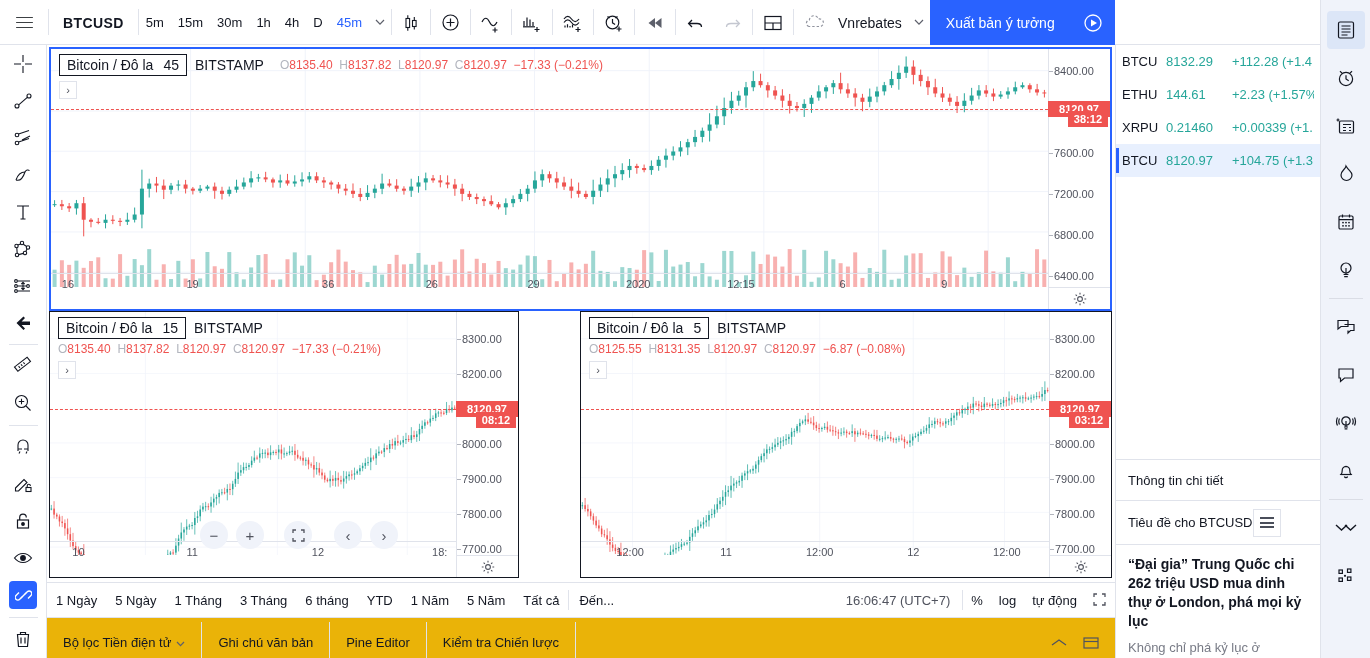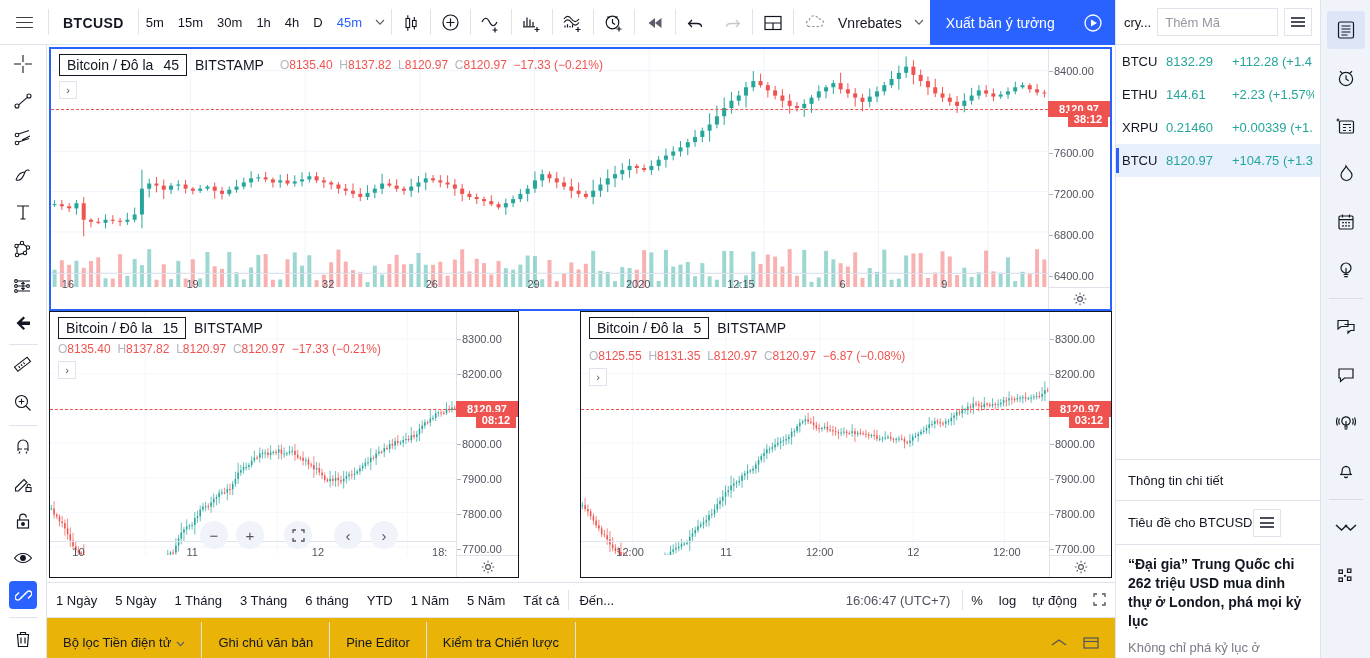--- a/index.html
+++ b/index.html
@@ -334,31 +334,20 @@
     </div>
     <div id="publish-btn">Xuất bản ý tưởng</div>
     <div id="publish-play">
       <svg width="22" height="22" viewBox="0 0 22 22" fill="none" stroke="#ffffff" stroke-width="1.3">
         <circle cx="11" cy="11" r="8"></circle>
           <path d="M9 7.6 15 11l-6 3.4z" fill="#fff" stroke="none"></path>
       </svg>
     </div>
   </div>
 
-  <div id="wl-head">
-    <div id="wl-tabname">cry...</div>
-    <div id="wl-add">Thêm Mã</div>
-    <div class="sq-btn">
-      <div class="list-ico">
-          <div></div>
-          <div></div>
-          <div></div>
-        </div>
-    </div>
-  </div>
 
   <div id="lefttools">
     <div class="lt-btn">
       <svg width="22" height="22" viewBox="0 0 22 22" fill="none" stroke="#131722" stroke-width="1.1">
         <path d="M11 2v7M11 13v7M2 11h7M13 11h7"></path>
       </svg>
     </div>
     <div class="lt-btn">
       <svg width="22" height="22" viewBox="0 0 22 22" fill="none" stroke="#131722" stroke-width="1.1">
         <circle cx="5" cy="16" r="2"></circle>
@@ -943,21 +932,21 @@
           <div class="tickmark" style="top:186px"></div>
           <div class="tick" style="top:227px">6400.00</div>
           <div class="tickmark" style="top:227px"></div>
           <div class="price-badge" style="top:60px">8120.97</div>
           <div class="cd-badge" style="top:62px">38:12</div>
         </div>
 
         <div class="time-axis" style="right:62px">
           <div class="tlab" style="left:1.7%">16</div>
           <div class="tlab" style="left:14.2%">19</div>
-          <div class="tlab" style="left:27.8%">32</div>
+          <div class="tlab" style="left:27.8%">36</div>
           <div class="tlab" style="left:38.2%">26</div>
           <div class="tlab" style="left:48.4%">29</div>
           <div class="tlab" style="left:58.9%">2020</div>
           <div class="tlab" style="left:69.2%">12:15</div>
           <div class="tlab" style="left:79.4%">6</div>
           <div class="tlab" style="left:89.6%">9</div>
         </div>
         <div class="axis-corner">
           <svg width="14" height="14" viewBox="0 0 14 14" fill="none" stroke="#50535e" stroke-width="1.1">
             <circle cx="7" cy="7" r="2.4"></circle>
@@ -1355,21 +1344,21 @@
 
     <div class="chart-pane" id="pane-br">
       <div class="pane-inner">
         <div class="legend">
           <div class="legend-row1">
             <div class="sym-box">
               <span>Bitcoin / Đô la</span><span class="ival">5</span>
             </div>
             <div class="exch">BITSTAMP</div>
           </div>
-          <div class="legend-row2" style="margin-top:10px">
+          <div class="legend-row2" style="margin-top:3px">
             <div class="ohlc" style="margin-left:0">
               <span class="lbl">O</span><span>8125.55</span>&nbsp;
               <span class="lbl">H</span><span>8131.35</span>&nbsp;
               <span class="lbl">L</span><span>8120.97</span>&nbsp;
               <span class="lbl">C</span><span>8120.97</span>&nbsp;
               <span>−6.87 (−0.08%)</span>
             </div>
           </div>
           <div style="margin-top:5px">
             <div class="eye-btn">›</div>

